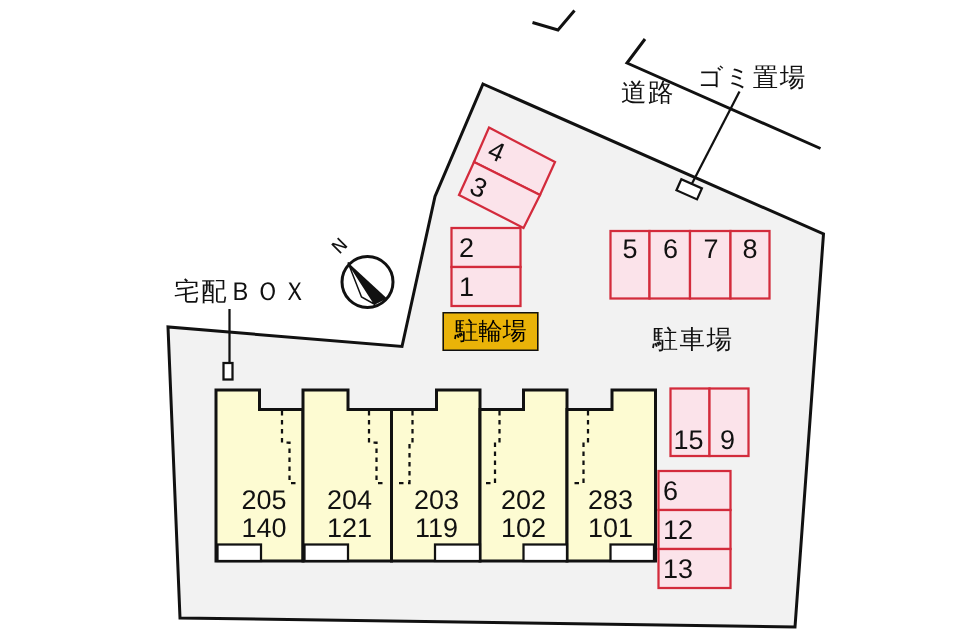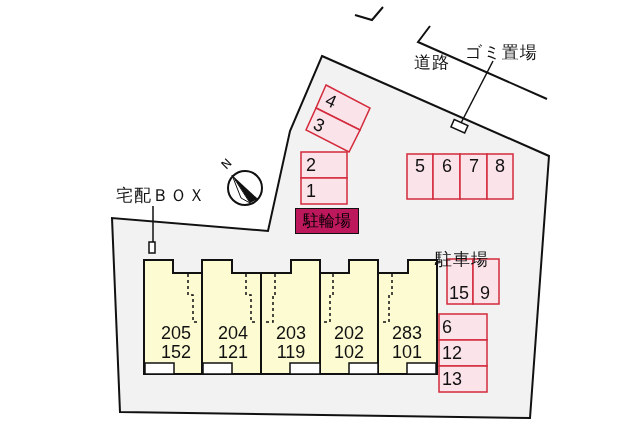--- a/index.html
+++ b/index.html
@@ -2,21 +2,21 @@
 <html><head>
 <meta charset="utf-8">
 <style>
   html, body { margin:0; padding:0; background:#ffffff; }
   body { width:640px; height:426px; position:relative; overflow:hidden; font-family:"DejaVu Sans", sans-serif; }
   svg { position:absolute; left:0; top:0; }
   .lbl { position:absolute; color:#111; font-family:"DejaVu Sans", sans-serif; white-space:nowrap; line-height:1; }
   .jp { font-size:17px; letter-spacing:1px; }
   .unit { position:absolute; text-align:center; font-size:18px; line-height:19px; color:#111; font-family:"Liberation Sans", sans-serif; }
   .slot { position:absolute; font-size:18px; color:#111; font-family:"Liberation Sans", sans-serif; line-height:1; }
-  .bike-label { position:absolute; left:295px; top:208px; width:62px; height:24px; border:1.5px solid #111; background:#be185d; font-size:16px; text-align:center; line-height:24px; }
+  .bike-label { position:absolute; left:295px; top:208px; width:62px; height:24px; border:1.5px solid #111; background:#eab308; font-size:16px; text-align:center; line-height:24px; }
 </style>
 </head>
 <body>
 
 <svg width="640" height="426" viewBox="0 0 640 426">
 
   <polyline points="355,15 372,20 383,7" fill="none" stroke="#111" stroke-width="2"></polyline>
   <polyline points="430,26 418,42 547,99" fill="none" stroke="#111" stroke-width="2"></polyline>
 
   <polygon points="322,56 549,156 530,418 120,412 112,218 268,231 290,131" fill="#f2f2f2" stroke="#111" stroke-width="2"></polygon>
@@ -74,26 +74,26 @@
     <circle cx="245" cy="188" r="17" fill="#fff" stroke="#111" stroke-width="2"></circle>
     <polygon points="232,175 258,199 250,203" fill="#111"></polygon>
     <polygon points="232,175 250,203 241,198" fill="#fff" stroke="#111" stroke-width="1"></polygon>
   </g>
 </svg>
 
 <div class="lbl jp" style="left:386px;top:54px;margin-left:28px;">道路</div>
 <div class="lbl jp" style="left:465px;top:44px;">ゴミ置場</div>
 <div class="lbl jp" style="left:116px;top:187px;">宅配ＢＯＸ</div>
 <div class="bike-label">駐輪場</div>
-<div class="lbl jp" style="left:435px;top:219px;margin-top:32px;">駐車場</div>
+<div class="lbl jp" style="left:435px;top:219px;">駐車場</div>
 <div class="lbl" style="left:222px;top:158px;font-size:12px;transform:rotate(-45deg);">N</div>
 
 <div class="unit" style="left:150px;top:324px;width:52px;">
   <div>205</div>
-  <div>152</div>
+  <div>140</div>
 </div>
 <div class="unit" style="left:207px;top:324px;width:52px;">
   <div>204</div>
   <div>121</div>
 </div>
 <div class="unit" style="left:265px;top:324px;width:52px;">
   <div>203</div>
   <div>119</div>
 </div>
 <div class="unit" style="left:323px;top:324px;width:52px;">

